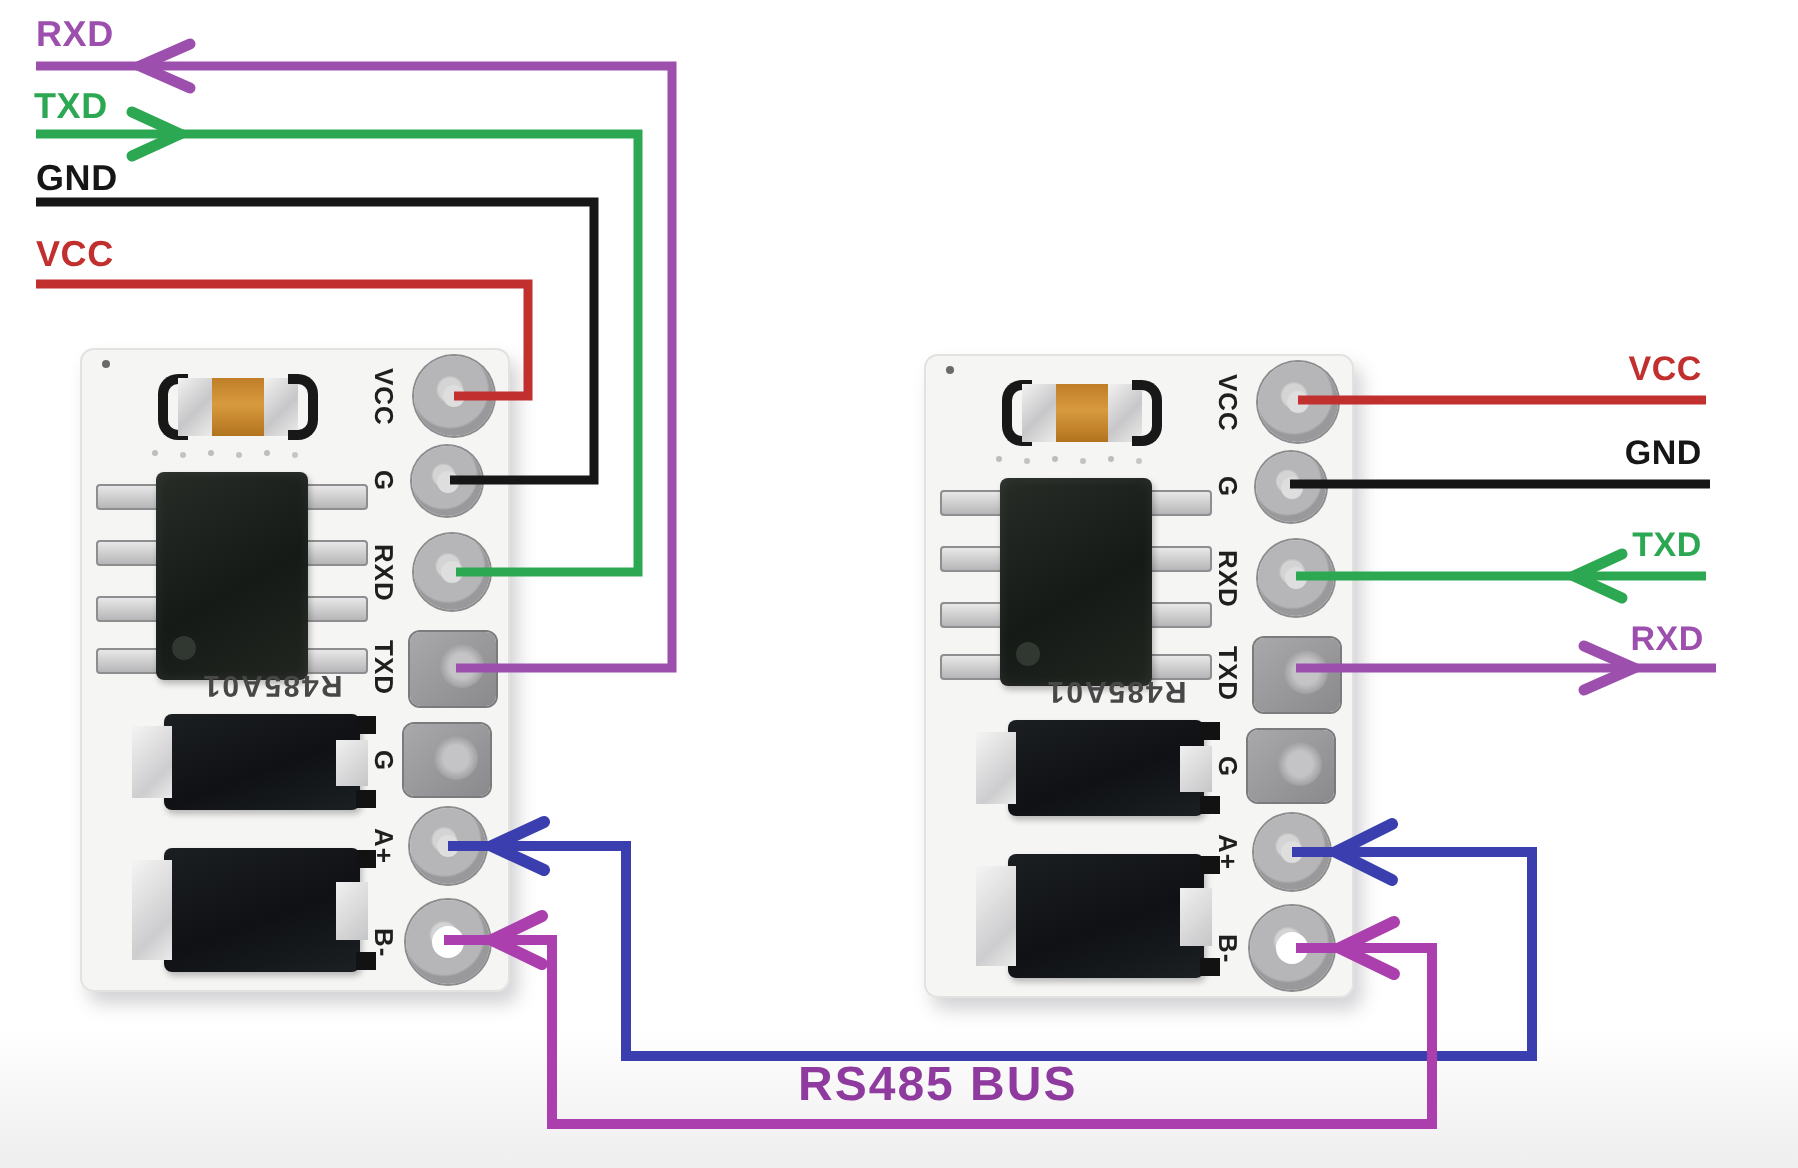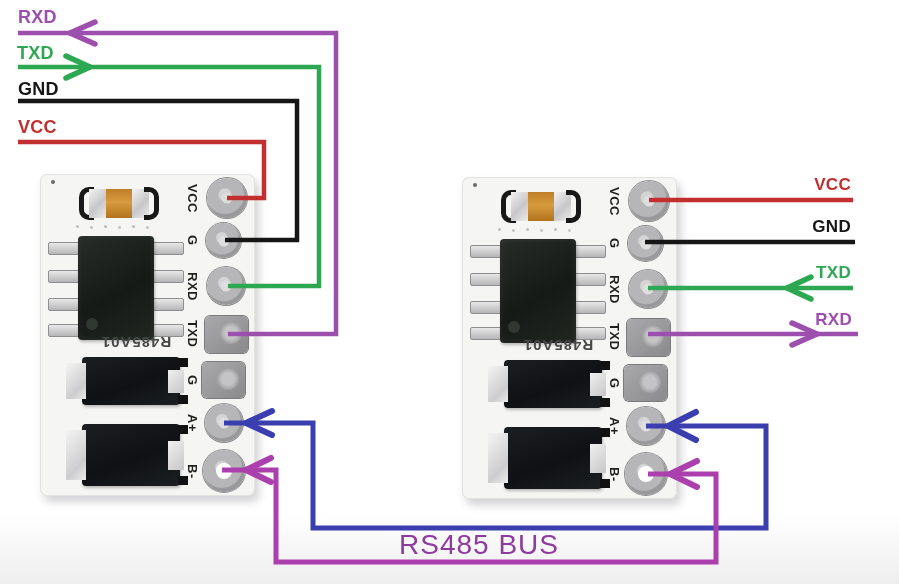--- a/index.html
+++ b/index.html
@@ -75,21 +75,21 @@
   
   .pl{position:absolute;left:142px;width:20px;height:46px;writing-mode:vertical-rl;text-orientation:mixed;
       font-weight:bold;font-size:13px;letter-spacing:.5px;color:#1f1f1f;
       display:flex;align-items:center;justify-content:center;}
   .pl0{top:1px;}.pl1{top:43px;}.pl2{top:89px;}.pl3{top:137px;}.pl4{top:183px;}.pl5{top:226px;}.pl6{top:274px;}
 
   
   .wires{position:absolute;left:0;top:0;z-index:5;pointer-events:none;}
   .sig-label{position:absolute;font-weight:bold;font-size:18px;letter-spacing:.3px;z-index:6;}
   .sig-label.r{font-size:17px;text-align:right;}
-  .bus-label{position:absolute;left:399px;top:529px;font-weight:400;font-size:28px;letter-spacing:1px;z-index:6;}
+  .bus-label{position:absolute;left:399px;top:529px;font-weight:700;font-size:24px;letter-spacing:1px;z-index:6;}
 </style>
 </head>
 <body>
 
 <div class="canvas">
   <div class="lower-tint"></div>
 
   <div class="board" style="left:40px;top:174px">
     <div class="fid"></div>
     <div class="cap">

